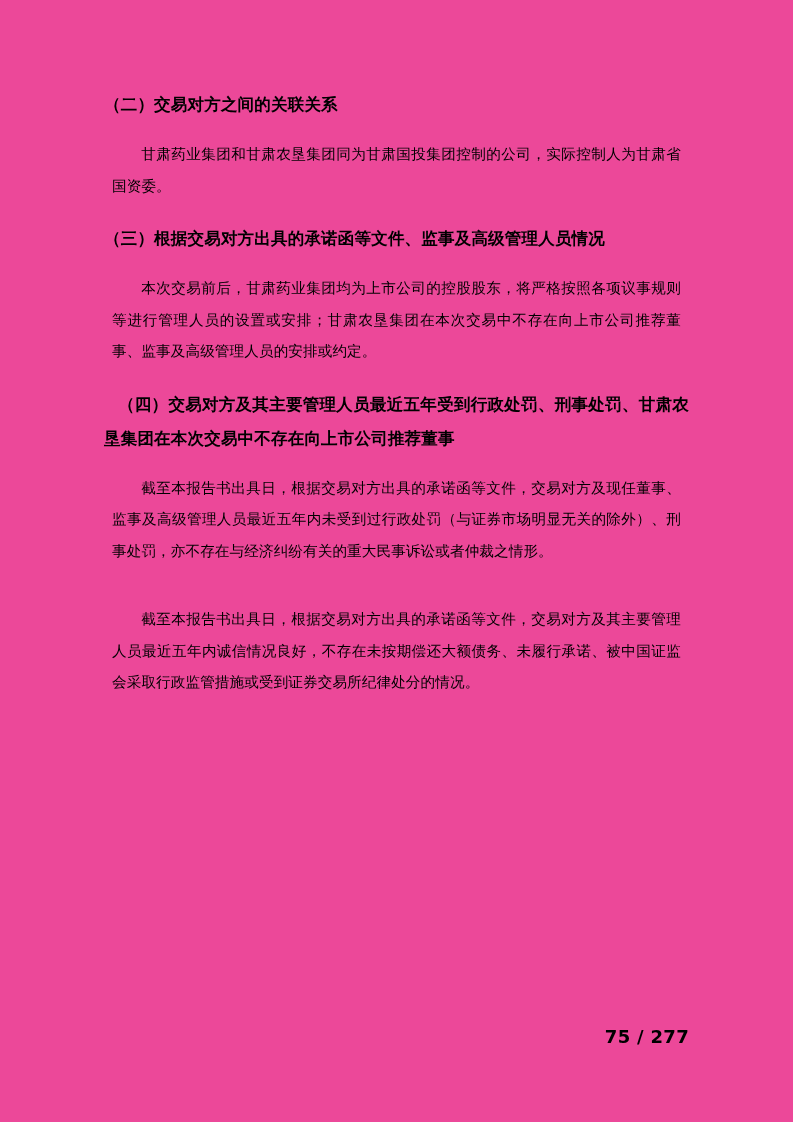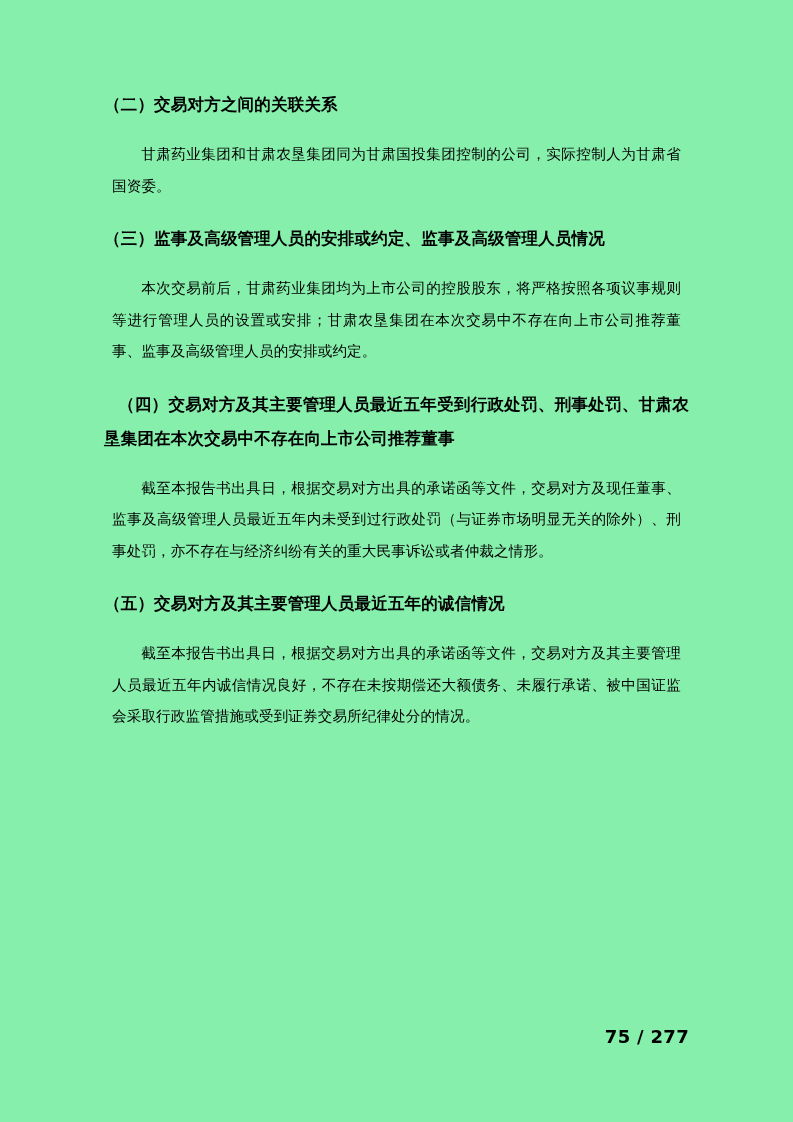--- a/index.html
+++ b/index.html
@@ -8,21 +8,21 @@
     background: #d8d8d8;
   }
   body {
     font-family: "Liberation Serif", "DejaVu Serif", serif;
   }
   .page {
     position: relative;
     width: 793px;
     height: 1122px;
     margin: 0 auto;
-    background: #86efac;
+    background: #ec4899;
     box-sizing: border-box;
     overflow: hidden;
   }
   .content {
     position: absolute;
     left: 104px;
     top: 88px;
     width: 585px;
   }
   .heading {
@@ -72,35 +72,34 @@
   <div class="content">
 
     <div class="block">
       <p class="heading">（二）交易对方之间的关联关系</p>
       <div class="gap-after-heading"></div>
       <p class="para">甘肃药业集团和甘肃农垦集团同为甘肃国投集团控制的公司，实际控制人为甘肃省国资委。</p>
       <div class="gap-after-para"></div>
     </div>
 
     <div class="block">
-      <p class="heading">（三）监事及高级管理人员的安排或约定、监事及高级管理人员情况</p>
+      <p class="heading">（三）根据交易对方出具的承诺函等文件、监事及高级管理人员情况</p>
       <div class="gap-after-heading"></div>
       <p class="para">本次交易前后，甘肃药业集团均为上市公司的控股股东，将严格按照各项议事规则等进行管理人员的设置或安排；甘肃农垦集团在本次交易中不存在向上市公司推荐董事、监事及高级管理人员的安排或约定。</p>
       <div class="gap-after-para"></div>
     </div>
 
     <div class="block">
       <p class="heading h-indent">（四）交易对方及其主要管理人员最近五年受到行政处罚、刑事处罚、甘肃农垦集团在本次交易中不存在向上市公司推荐董事</p>
       <div class="gap-after-heading"></div>
       <p class="para">截至本报告书出具日，根据交易对方出具的承诺函等文件，交易对方及现任董事、监事及高级管理人员最近五年内未受到过行政处罚（与证券市场明显无关的除外）、刑事处罚，亦不存在与经济纠纷有关的重大民事诉讼或者仲裁之情形。</p>
       <div class="gap-after-para"></div>
     </div>
 
     <div class="block">
-      <p class="heading">（五）交易对方及其主要管理人员最近五年的诚信情况</p>
       <div class="gap-after-heading"></div>
       <p class="para">截至本报告书出具日，根据交易对方出具的承诺函等文件，交易对方及其主要管理人员最近五年内诚信情况良好，不存在未按期偿还大额债务、未履行承诺、被中国证监会采取行政监管措施或受到证券交易所纪律处分的情况。</p>
     </div>
 
   </div>
 
   <div class="footer">75 / 277</div>
 
 </div>
 

